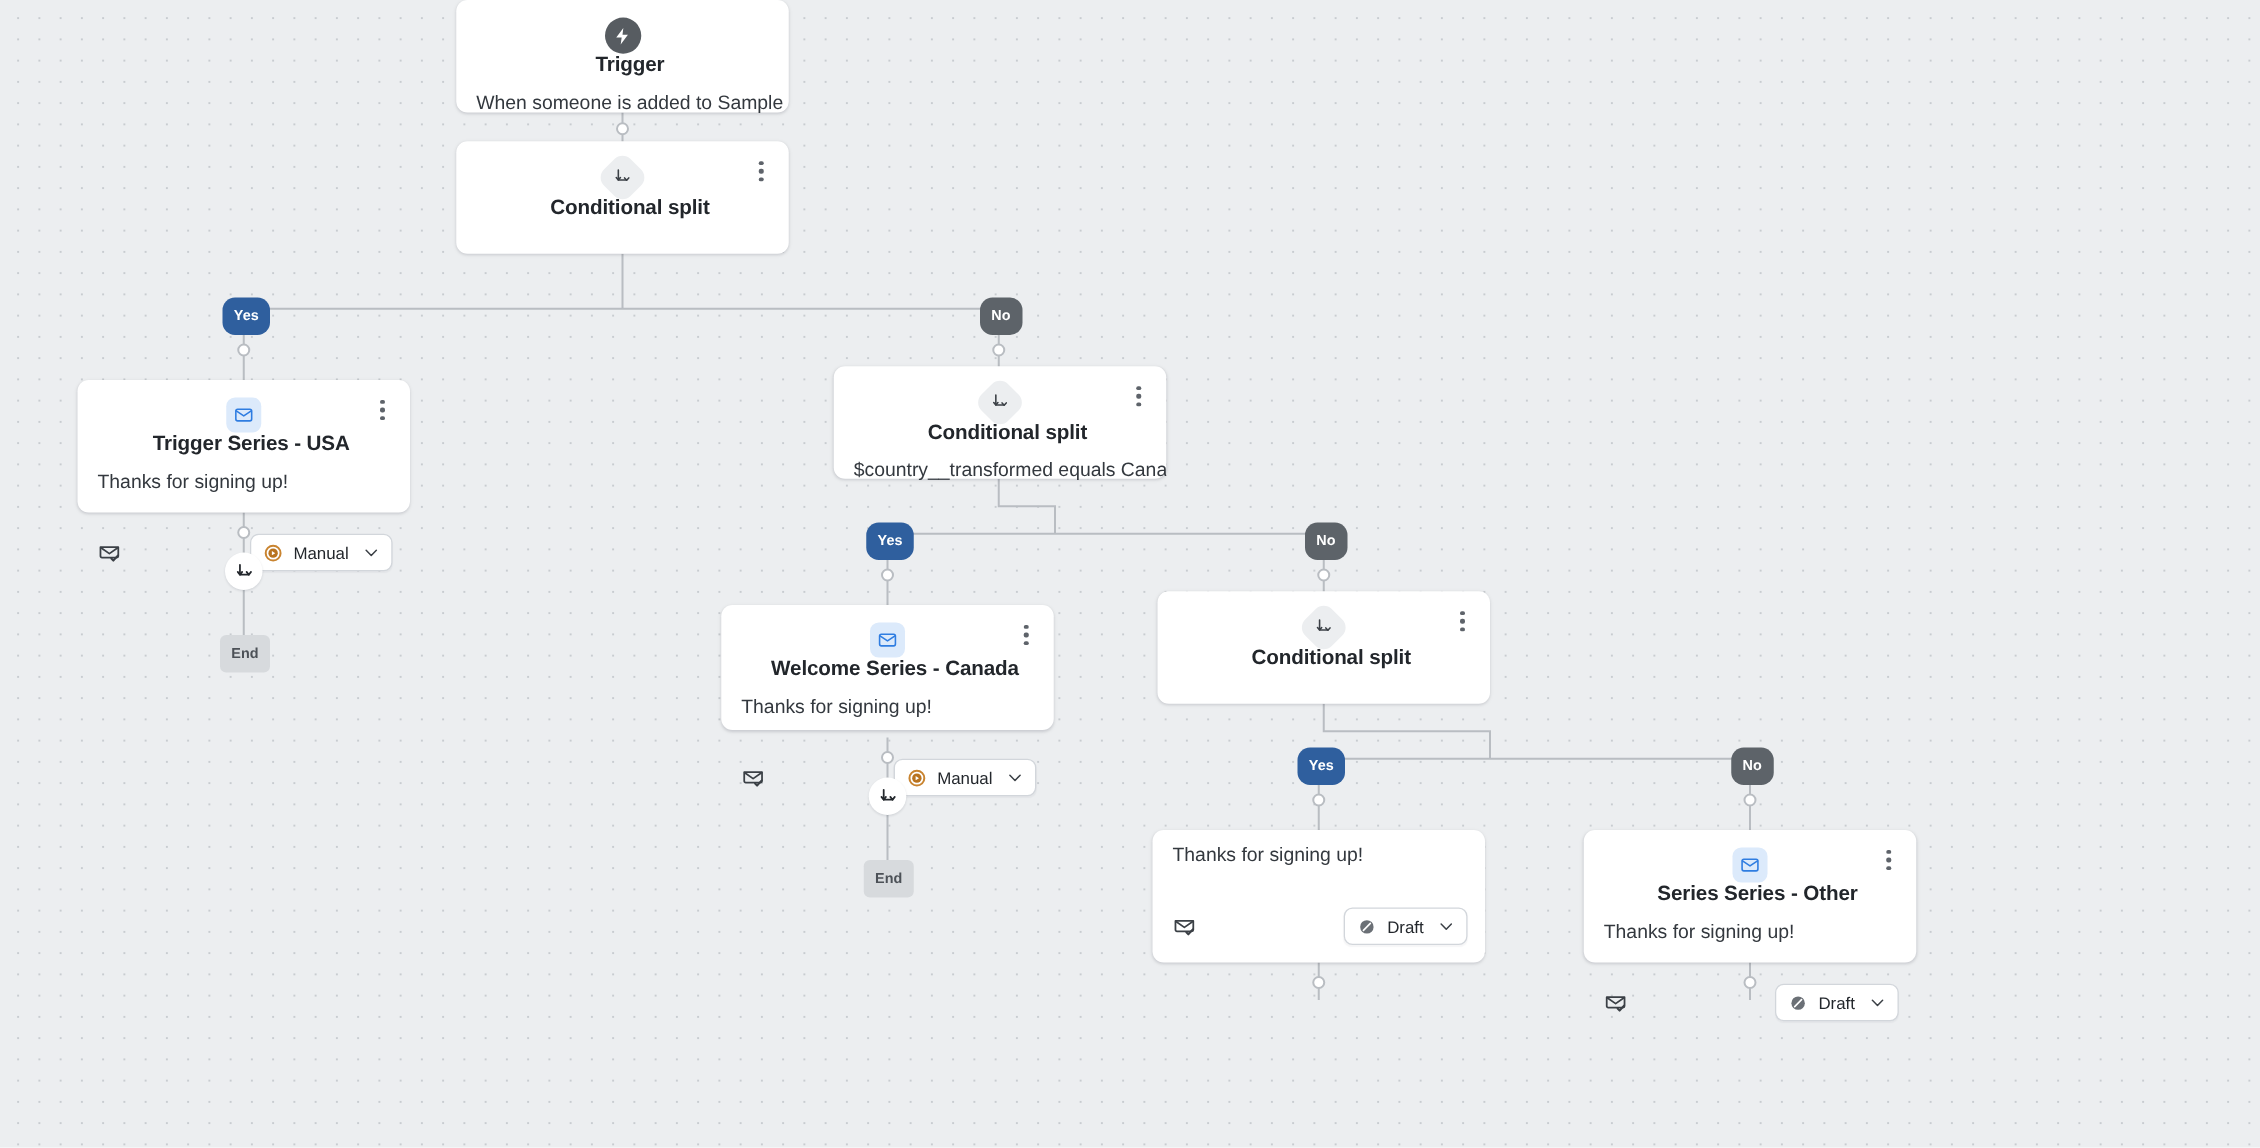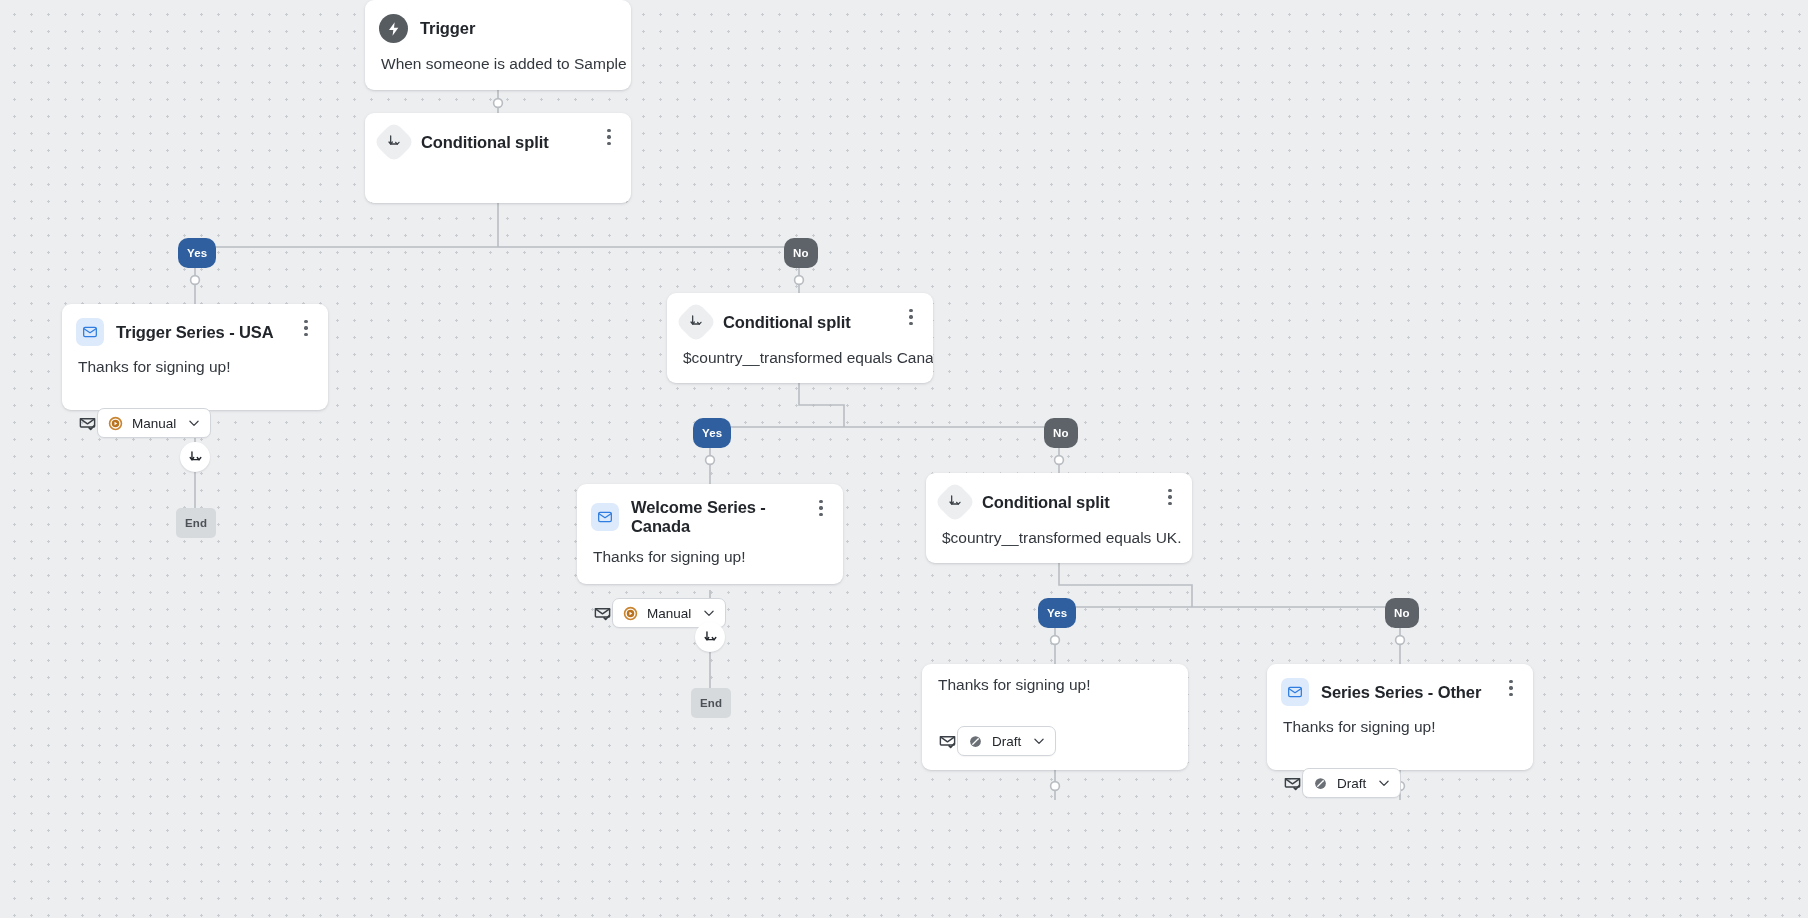--- a/index.html
+++ b/index.html
@@ -26,32 +26,33 @@
     position: absolute;
     background: #ffffff;
     border-radius: 9px;
     box-shadow: 0 1px 2px rgba(16,24,40,.10), 0 1px 4px rgba(16,24,40,.06);
     padding: 0;
   }
   .card-head {
     display: flex; align-items: center;
     padding: 14px 14px 0 14px;
     position: relative;
+    flex-direction: column;
   }
   .card-title {
     font-size: 16.5px; font-weight: 700; color: #22262b;
     letter-spacing: -0.1px; margin-left: 12px;
   }
   .card-body {
     padding: 11px 16px 0 16px;
     font-size: 15.5px; color: #33383e; line-height: 1.3;
     white-space: nowrap; overflow: hidden;
   }
   .card-foot {
-    display: flex; align-items: center; 
+    display: flex; align-items: center; justify-content: space-between;
     padding: 14px 14px 14px 16px;
   }
   .card.tall .card-body { padding-bottom: 17px; }
 
   
   .ic-trigger {
     width: 29px; height: 29px; border-radius: 50%;
     background: #575c61; display: flex; align-items: center; justify-content: center;
     flex: 0 0 auto;
   }
@@ -311,21 +312,20 @@
             <polyline points="14.5 12.5 17 15.2 19.5 12.5"></polyline>
         </svg>
       </span>
       <span class="card-title">Conditional split</span>
       <span class="kebab">
           <i></i>
           <i></i>
           <i></i>
         </span>
     </div>
-    <div class="card-body">$country__transformed equals UK.</div>
   </div>
 
   <div class="pill yes" style="left:1038px; top:598px;">Yes</div>
   <div class="pill no" style="left:1385px; top:598px;">No</div>
 
   <div class="card tall" style="left:922px; top:664px; width:266px; height:106px;">
     <div class="card-body">Thanks for signing up!</div>
     <div class="card-foot">
       <svg class="foot-mail" viewBox="0 0 24 24" fill="none" stroke="#3b4046" stroke-width="1.8" stroke-linecap="round" stroke-linejoin="round">
         <path d="M3 6h18v9a1.5 1.5 0 0 1-1.5 1.5H4.5A1.5 1.5 0 0 1 3 15V6z"></path>

